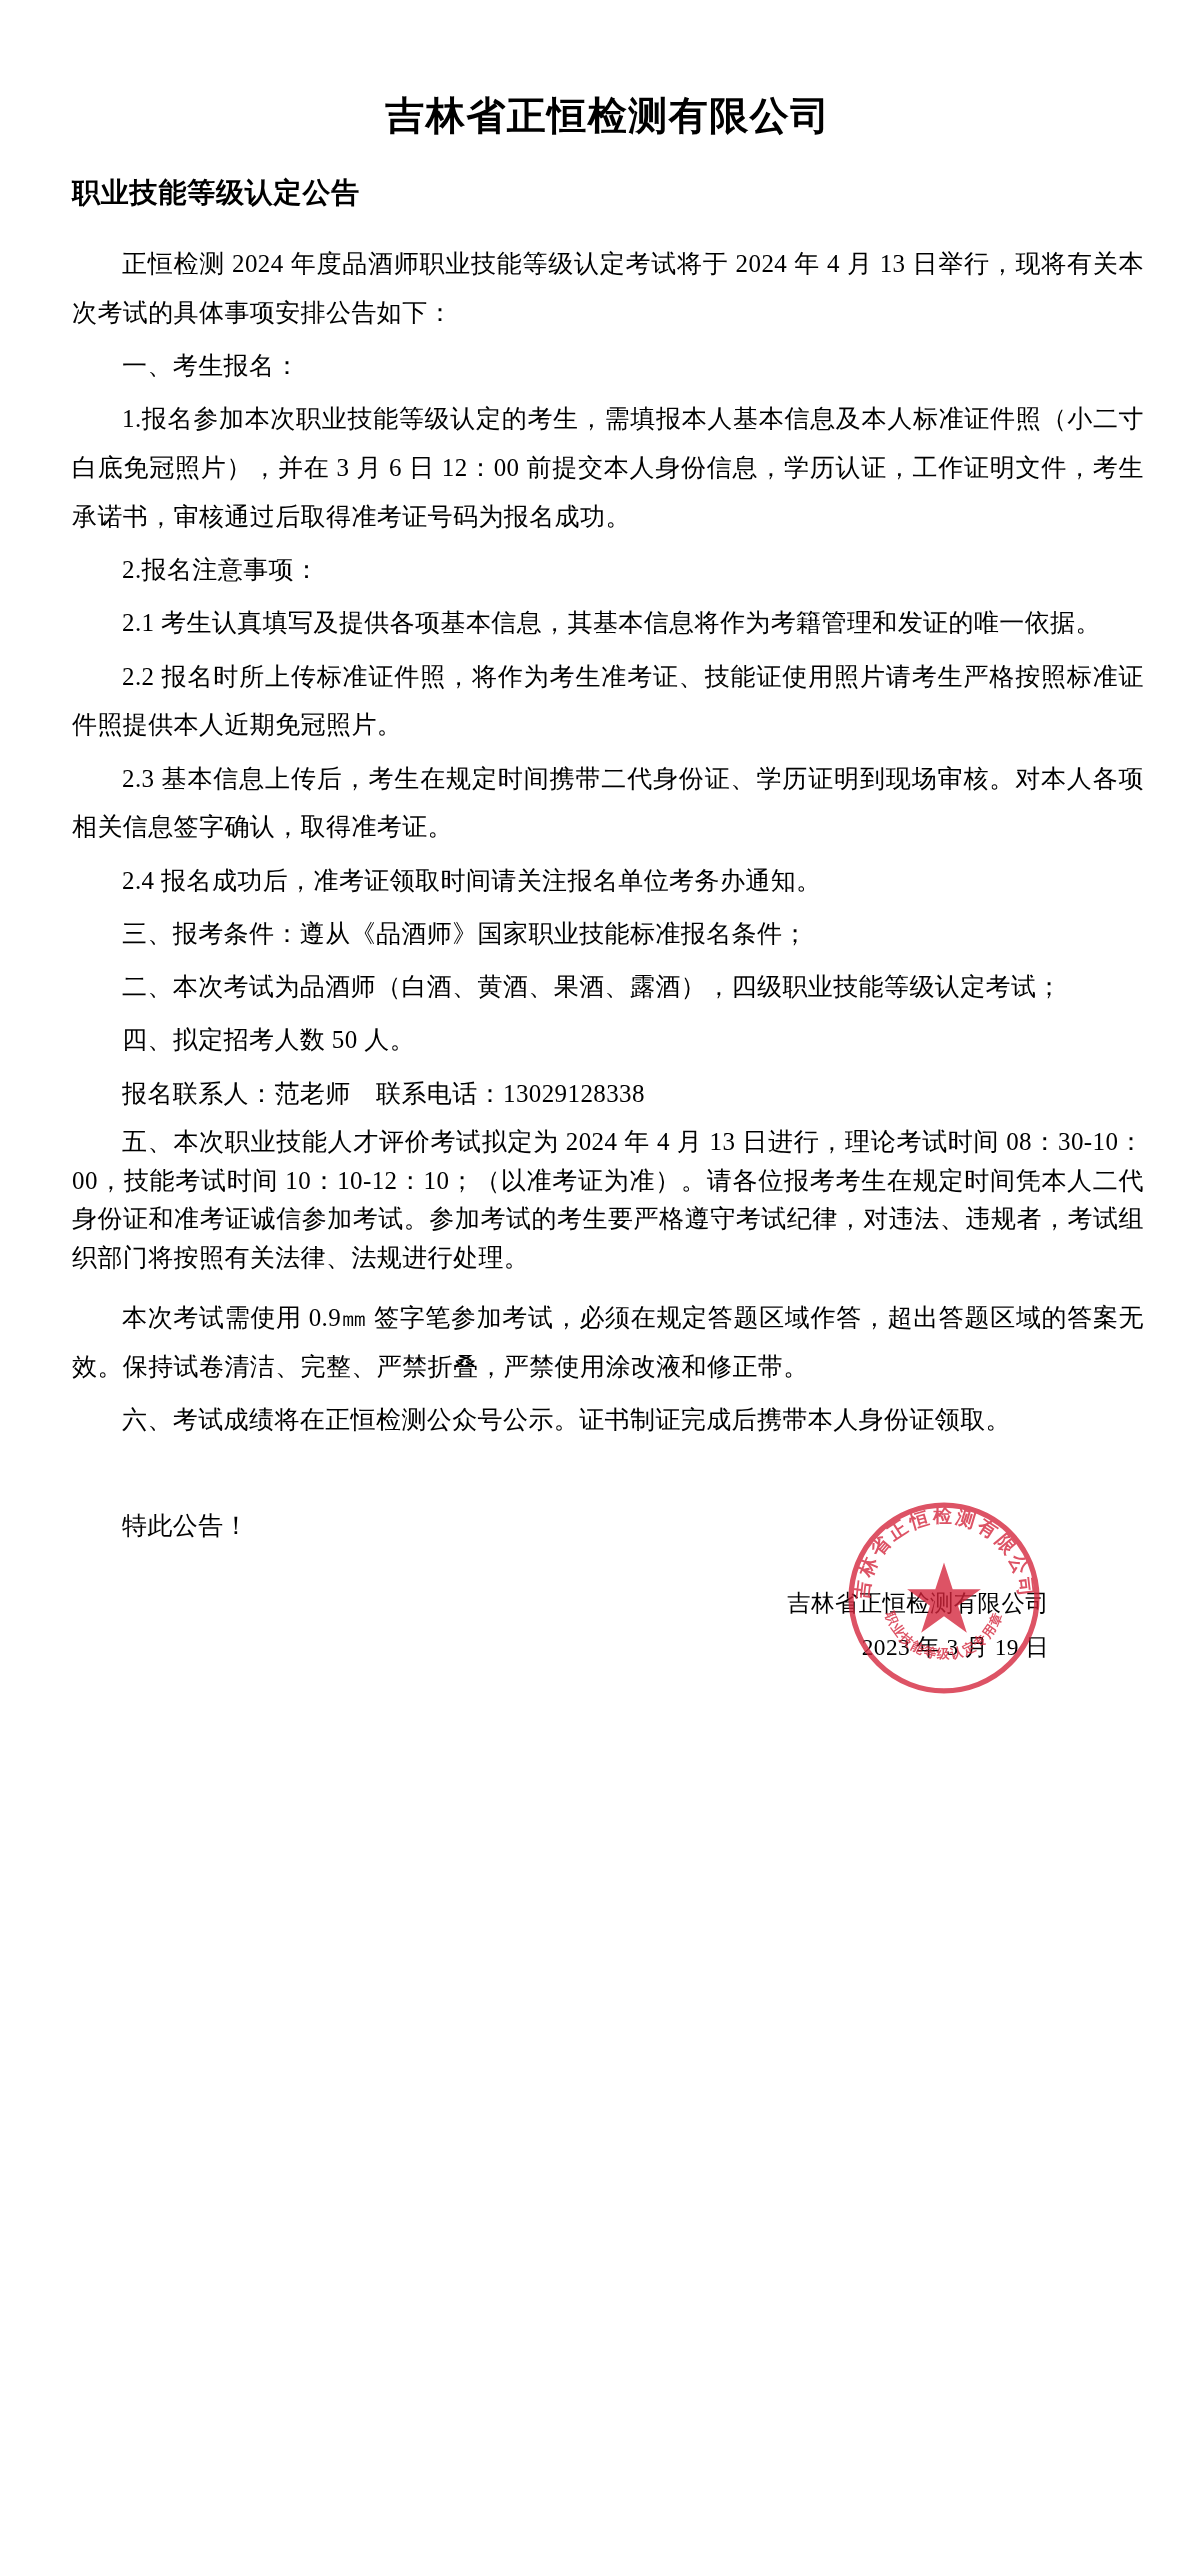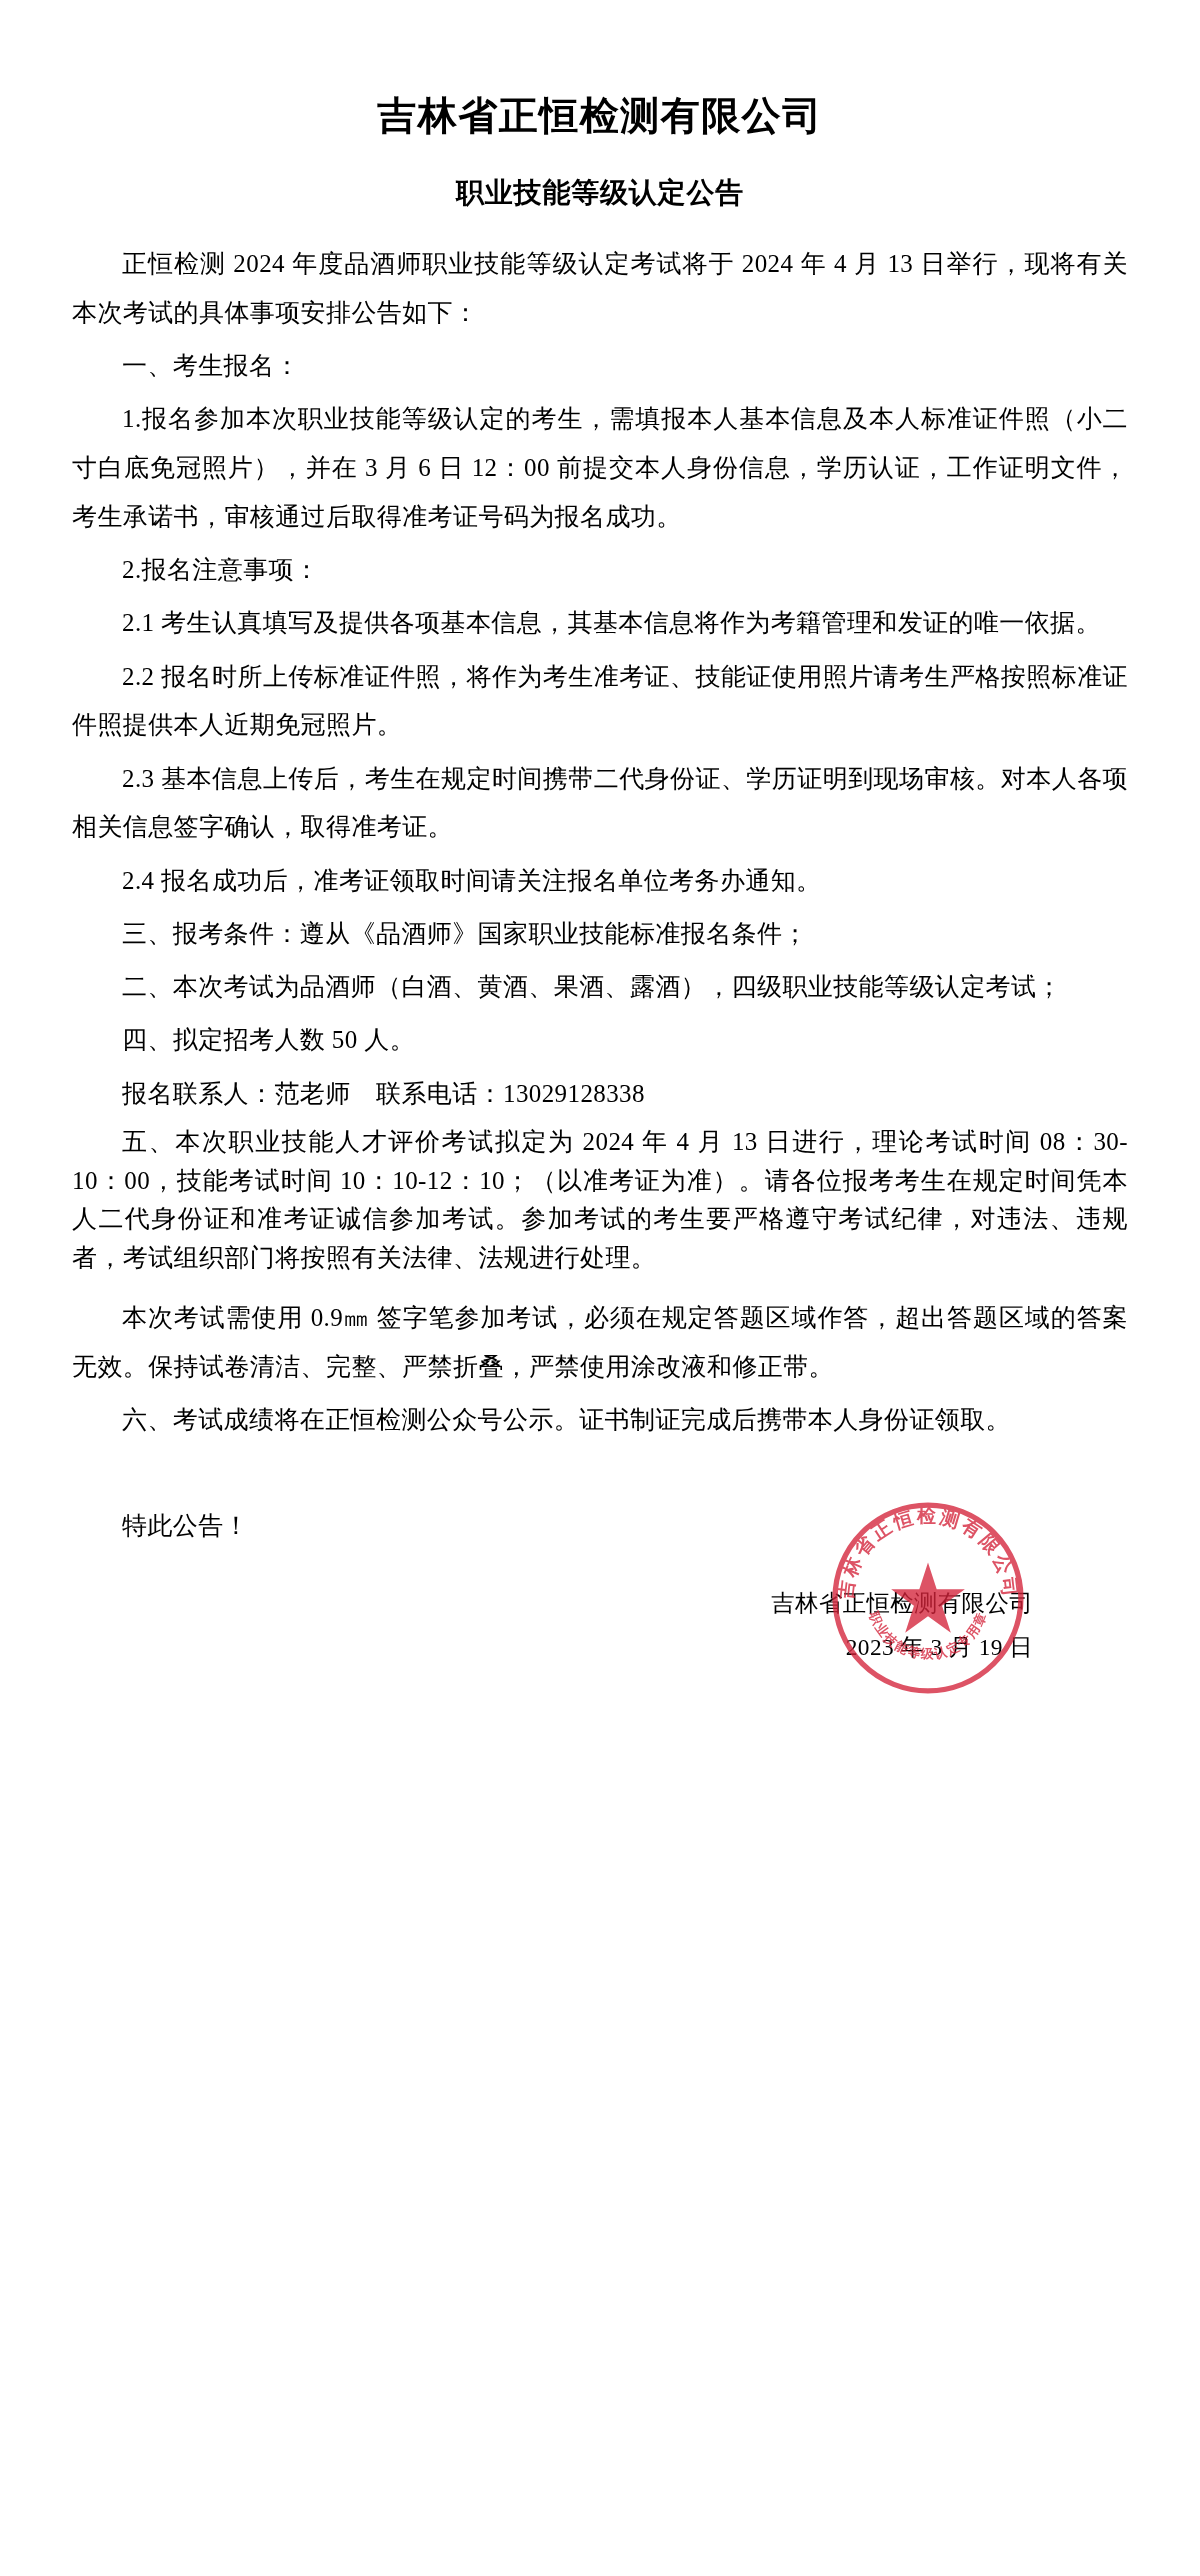--- a/index.html
+++ b/index.html
@@ -12,34 +12,33 @@
     min-height: 2576px;
     font-family: "Liberation Serif", "DejaVu Serif", serif;
     color: #000000;
     -webkit-font-smoothing: antialiased;
   }
   .page {
     position: relative;
     width: 1200px;
     min-height: 2576px;
     box-sizing: border-box;
-    padding: 91px 72px 45px 72px;
+    padding: 91px 56px 45px 72px;
     border-radius: 11px;
   }
   .doc-title {
     text-align: center;
     font-size: 39px;
     font-weight: bold;
     letter-spacing: 1.5px;
     line-height: 1.3;
     margin: 0 0 33px 0;
     font-family: "Liberation Serif", "DejaVu Serif", serif;
   }
   .doc-subtitle {
-    text-align: center;
     font-size: 28px;
     font-weight: bold;
     letter-spacing: 0.8px;
     line-height: 1.3;
     margin: 0 0 29px 0;
     font-family: "Liberation Serif", "DejaVu Serif", serif;
   }
   .para {
     font-size: 25px;
     line-height: 1.95;

